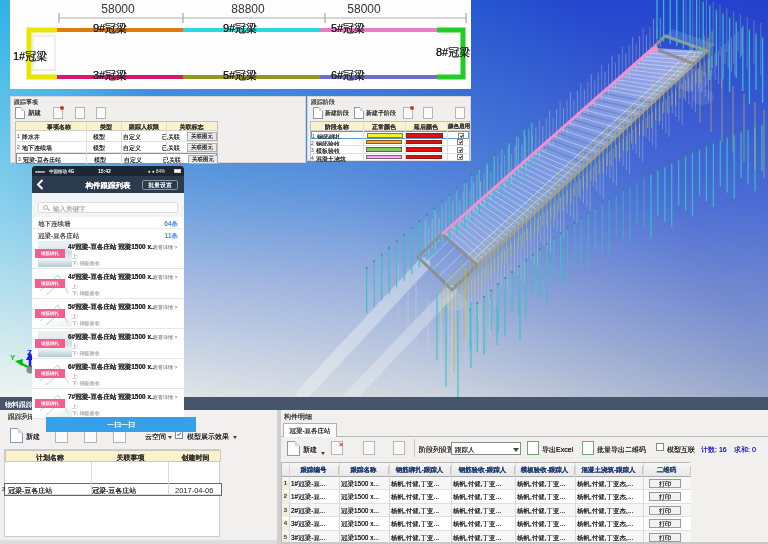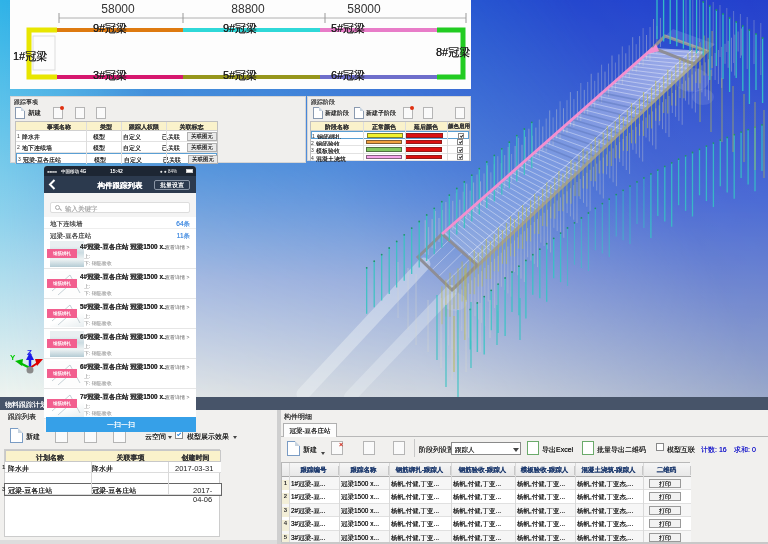--- a/index.html
+++ b/index.html
@@ -741,31 +741,25 @@
         <b></b>
       </div>
 <div class="cn abs" style="left:187px;top:22px;font-size:7px;color:#222">模型展示效果</div>
 <div class="abs" style="left:233px;top:26px;width:0;height:0;border-left:2.5px solid transparent;border-right:2.5px solid transparent;border-top:3px solid #444"></div>
 <div class="abs" style="left:4px;top:39px;width:216px;height:88px;background:#fff;border:1px solid #ccc">
   <div class="abs" style="left:0;top:0;width:216px;height:12px;background:#faf2cb;border:1px solid #c8c8c8">
     <span class="cn abs" style="left:2px;top:2px;width:84px;text-align:center;font-size:7px;font-weight:bold;color:#333">计划名称</span>
     <span class="cn abs" style="left:86px;top:2px;width:77px;text-align:center;font-size:7px;font-weight:bold;color:#333">关联事项</span>
     <span class="cn abs" style="left:163px;top:2px;width:53px;text-align:center;font-size:7px;font-weight:bold;color:#333">创建时间</span>
   </div>
-  <div class="abs" style="left:0;top:12px;width:216px;height:11px;background:#fff;border-bottom:1px solid #dcdcdc;">
-     <span class="abs" style="left:-3px;top:2px;font-size:6px;font-weight:bold;color:#333">1</span>
-     <span class="cn abs" style="left:3px;top:2px;font-size:7px;color:#222">降水井</span>
-     <span class="cn abs" style="left:87px;top:2px;font-size:7px;color:#222">降水井</span>
-     <span class="abs" style="left:170px;top:2px;font-size:7.5px;color:#222">2017-03-31</span>
-    </div>
         <div class="abs" style="left:0;top:34px;width:216px;height:11px;background:#fff;border-bottom:1px solid #dcdcdc;outline:1.5px solid #666;">
      <span class="abs" style="left:-3px;top:2px;font-size:6px;font-weight:bold;color:#333">3</span>
      <span class="cn abs" style="left:3px;top:2px;font-size:7px;color:#222">冠梁-豆各庄站</span>
      <span class="cn abs" style="left:87px;top:2px;font-size:7px;color:#222">冠梁-豆各庄站</span>
-     <span class="abs" style="left:188px;top:2px;font-size:7.5px;color:#222">2017-04-06</span>
+     <span class="abs" style="left:170px;top:2px;font-size:7.5px;color:#222">2017-04-06</span>
     </div>
   <div class="abs" style="left:86px;top:12px;width:1px;height:33px;background:#d9d9d9"></div>
   <div class="abs" style="left:163px;top:12px;width:1px;height:33px;background:#d9d9d9"></div>
 </div>
 <div class="abs" style="left:0;top:130px;width:277px;height:4px;background:#dddddd"></div>
 </div>
 <div class="abs" style="left:277px;top:410px;width:4px;height:134px;background:#cfcfcf"></div>
 <div class="abs" id="br" style="left:281px;top:410px;width:487px;height:134px;background:#f1f0ee">
 <div class="cn abs" style="left:3px;top:2px;font-size:7px;color:#333">构件明细</div>
 <div class="abs" style="left:0px;top:12px;width:487px;height:15px;border-bottom:1px solid #b8b8b8">
@@ -858,21 +852,21 @@
   <div class="abs" style="left:57px;top:0;width:1px;height:81px;background:#d9d9d9"></div>
   <div class="abs" style="left:107px;top:0;width:1px;height:81px;background:#d9d9d9"></div>
   <div class="abs" style="left:169px;top:0;width:1px;height:81px;background:#d9d9d9"></div>
   <div class="abs" style="left:233px;top:0;width:1px;height:81px;background:#d9d9d9"></div>
   <div class="abs" style="left:293px;top:0;width:1px;height:81px;background:#d9d9d9"></div>
   <div class="abs" style="left:361px;top:0;width:1px;height:81px;background:#d9d9d9"></div>
 </div>
 <div class="abs" style="left:0;top:132px;width:487px;height:2px;background:#c8c8c8"></div>
 </div>
 
-<div class="abs" id="phone" style="left:44px;top:166px;width:152px;height:266px;background:#f4f4f4;border-radius:3px 3px 0 0;overflow:hidden">
+<div class="abs" id="phone" style="left:32px;top:166px;width:152px;height:266px;background:#f4f4f4;border-radius:3px 3px 0 0;overflow:hidden">
 <div class="abs" style="left:0;top:0;width:152px;height:10px;background:#1d2633">
   <span class="abs" style="left:3px;top:3px;font-size:4px;color:#eee;letter-spacing:-0.5px">●●●●●</span>
   <span class="cn abs" style="left:17px;top:2.5px;font-size:4.5px;color:#eee">中国移动 4G</span>
   <span class="abs" style="left:66px;top:2px;font-size:5px;font-weight:bold;color:#fff">15:42</span>
   <span class="abs" style="left:116px;top:2.5px;font-size:4.5px;color:#eee">● ● 84%</span>
   <span class="abs" style="left:142px;top:3px;width:7px;height:3.5px;border:0.5px solid #ccc;background:#fff"></span>
 </div>
 <div class="abs" style="left:0;top:10px;width:152px;height:17px;background:#2c3a4e">
   <svg class="abs" style="left:4px;top:3px" width="8" height="11" viewBox="0 0 8 11">
           <path d="M6.5,1 L2,5.5 L6.5,10" stroke="#fff" stroke-width="2" fill="none"></path>

